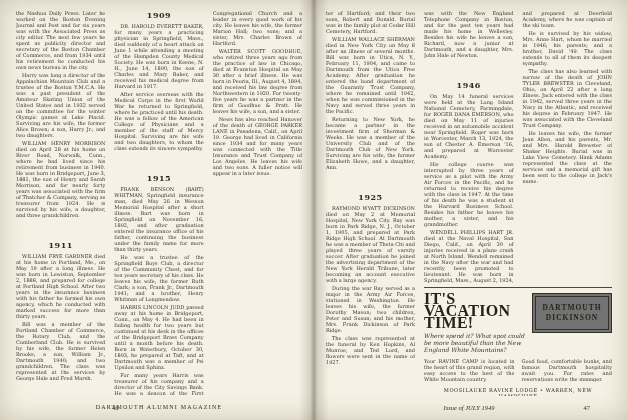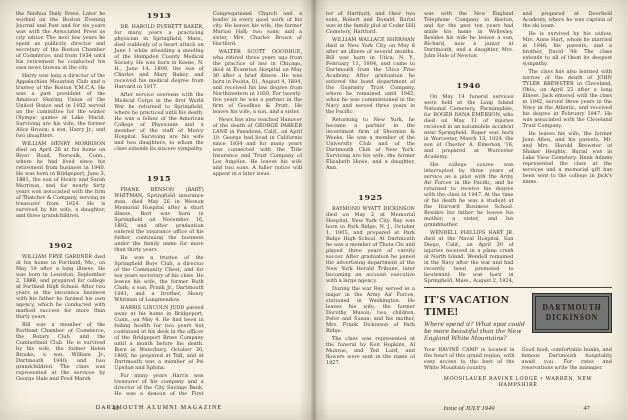--- a/index.html
+++ b/index.html
@@ -49,21 +49,21 @@
   
   .ad {
     margin-top: 3px; flex: 1;
     border-top: 1px solid #4a463c; padding-top: 5px;
     overflow: hidden;
   }
   .ad-top { display: flex; align-items: flex-start; }
   .ad-left { flex: 1; padding-right: 6px; }
   .ad-headline {
     font-family: "Liberation Serif", serif; font-weight: bold;
-    font-size: 11px; line-height: 12px; color: #26231d; letter-spacing: 0.3px;
+    font-size: 16px; line-height: 12px; color: #26231d; letter-spacing: 0.3px;
   }
   .ad-subline {
     font-style: italic; font-size: 6px; line-height: 7px;
     margin-top: 3px; color: #3a362e;
   }
   .ad-box {
     width: 80px; border: 1px solid #33302a; padding: 2px; box-sizing: border-box;
     background: #737373; flex: 0 0 auto;
   }
   .ad-box-inner {
@@ -98,24 +98,24 @@
 </head>
 <body>
 
 <div class="spread">
 
   <div class="page left">
     <div class="text-flow-3">
         <div class="para cont">the Nashua Daily Press. Later he worked on the Boston Evening Journal and Post and for six years was with the Associated Press as city editor. The next few years he spent as publicity director and secretary of the Boston Chamber of Commerce, and from 1934 until his retirement he conducted his own news bureau in the city.</div>
         <div class="para">Harry was long a director of the Appalachian Mountain Club and a trustee of the Boston Y.M.C.A. He was a past president of the Amateur Skating Union of the United States and in 1932 served on the committee for the winter Olympic games at Lake Placid. Surviving are his wife, the former Alice Brown; a son, Harry Jr.; and two daughters.</div>
         <div class="para">WILLIAM HENRY MORRISON died on April 28 at his home on River Road, Norwalk, Conn., where he had lived since his retirement from business in 1940. He was born in Bridgeport, June 3, 1881, the son of Henry and Sarah Morrison, and for nearly forty years was associated with the firm of Thatcher &amp; Company, serving as treasurer from 1924. He is survived by his wife, a daughter, and three grandchildren.</div>
-        <div class="year-head">1902</div>
+        <div class="year-head">1911</div>
         <div class="para">WILLIAM FRYE GARDNER died at his home in Portland, Me., on May 19 after a long illness. He was born in Lewiston, September 2, 1888, and prepared for college at Portland High School. After two years in the insurance business with his father he formed his own agency, which he conducted with marked success for more than thirty years.</div>
         <div class="para">Bill was a member of the Portland Chamber of Commerce, the Rotary Club, and the Cumberland Club. He is survived by his wife, the former Helen Brooks; a son, William Jr., Dartmouth 1940; and two grandchildren. The class was represented at the services by George Hale and Fred Marsh.</div>
-        <div class="year-head">1913</div>
+        <div class="year-head">1909</div>
         <div class="para">DR. HAROLD EVERETT BAKER, for many years a practicing physician in Springfield, Mass., died suddenly of a heart attack on June 1 while attending a meeting of the Hampden County Medical Society. He was born in Keene, N. H., June 14, 1890, the son of Charles and Mary Baker, and received his medical degree from Harvard in 1917.</div>
         <div class="para">After service overseas with the Medical Corps in the first World War he returned to Springfield, where he practiced until his death. He was a fellow of the American College of Physicians and a member of the staff of Mercy Hospital. Surviving are his wife and two daughters, to whom the class extends its sincere sympathy.</div>
         <div class="year-head">1915</div>
         <div class="para">FRANK BENSON (BART) WHITMAN, Springfield insurance man, died May 26 in Wesson Memorial Hospital after a short illness. Bart was born in Springfield on November 16, 1892, and after graduation entered the insurance office of his father, continuing the business under the family name for more than thirty years.</div>
         <div class="para">He was a trustee of the Springfield Boys Club, a director of the Community Chest, and for ten years secretary of his class. He leaves his wife, the former Ruth Clark; a son, Frank Jr., Dartmouth 1941; and a brother, Henry Whitman of Longmeadow.</div>
         <div class="para">HARRIS LINCOLN JUDD passed away at his home in Bridgeport, Conn., on May 4. He had been in failing health for two years but continued at his desk in the offices of the Bridgeport Brass Company until a month before his death. Born in Waterbury, October 30, 1893, he prepared at Taft, and at Dartmouth was a member of Psi Upsilon and Sphinx.</div>
         <div class="para">For many years Harris was treasurer of his company and a director of the City Savings Bank. He was a deacon of the First Congregational Church and a leader in every good work of his city. He leaves his wife, the former Marion Hall; two sons; and a sister, Mrs. Charles Brown of Hartford.</div>
         <div class="para">WALTER SCOTT GOODHUE, who retired three years ago from the practice of law in Chicago, died at Evanston Hospital on May 30 after a brief illness. He was born in Peoria, Ill., August 4, 1894, and received his law degree from Northwestern in 1920. For twenty-five years he was a partner in the firm of Goodhue &amp; Pratt. He leaves his wife, a son, and a sister.</div>
         <div class="para">News has also reached Hanover of the death of GEORGE PARKER LANE in Pasadena, Calif., on April 19. George had lived in California since 1934 and for many years was connected with the Title Insurance and Trust Company of Los Angeles. He leaves his wife and two sons. A fuller notice will appear in a later issue.</div>
       </div>

